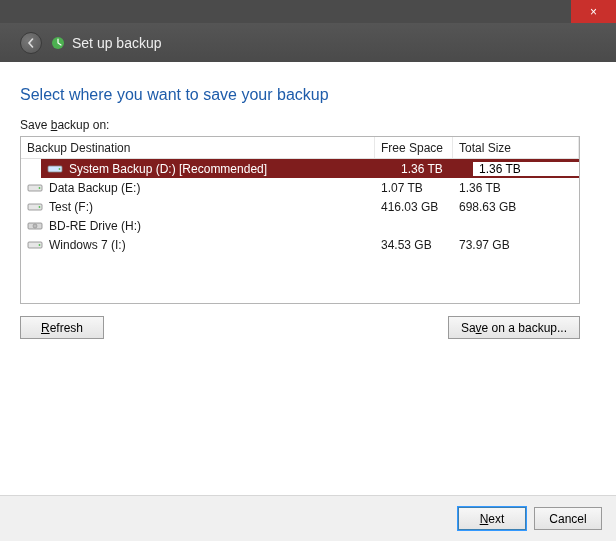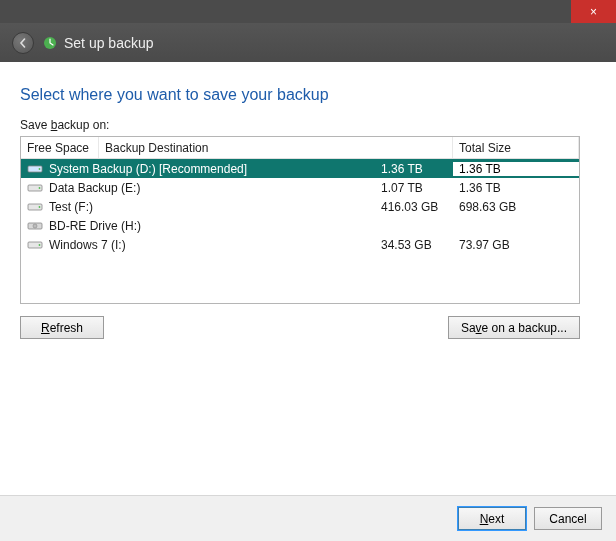--- a/index.html
+++ b/index.html
@@ -21,21 +21,21 @@
   .close-btn {
     width: 45px; height: 23px;
     background: #c9302c;
     display: flex; align-items: center; justify-content: center;
     color: #fff; cursor: default;
   }
   .nav-bar {
     height: 39px;
     background: linear-gradient(#555,#4a4a4a);
     display: flex; align-items: center;
-    padding: 0 12px;
+    padding: 0 20px;
     color: #eaeaea;
   }
   .back-btn {
     width: 22px; height: 22px;
     border-radius: 50%;
     background: radial-gradient(circle at 35% 35%, #777, #555);
     border: 1px solid #3a3a3a;
     display: flex; align-items: center; justify-content: center;
     color: #ccc;
     margin-right: 8px;
@@ -88,21 +88,21 @@
   .col-total { flex:1; }
   .t-body { font-size: 12px; }
   .row {
     display: flex; height: 19px; align-items: center;
     padding: 0;
   }
   .row .cell { padding: 0 6px; }
   .row .cell-dest { width: 354px; display:flex; align-items:center; gap:6px; }
   .row .cell-free { width: 78px; }
   .row .cell-total { flex:1; }
-  .row.selected { background: #0f766e; color: #fff; }
+  .row.selected { background: #7f1d1d; color: #fff; margin-left: 20px; }
   .row.selected .cell-total { background:#fff; color:#000; }
   .drive-icon {
     width: 16px; height: 12px;
     display: inline-flex; align-items: center; justify-content: center;
     flex-shrink:0;
   }
   .btn-row {
     display: flex;
     justify-content: space-between;
     margin-top: 12px;
@@ -163,22 +163,22 @@
 
   <div class="content">
     <div class="heading">Select where you want to save your backup</div>
 
     <div class="save-label">
       <span>Save </span><span class="ul">b</span><span>ackup on:</span>
     </div>
 
     <div class="table-wrap">
       <div class="t-head">
+        <div class="col col-dest">Backup Destination</div>
         <div class="col col-free">Free Space</div>
-        <div class="col col-dest">Backup Destination</div>
         <div class="col col-total">Total Size</div>
       </div>
       <div class="t-body" id="drive-rows">
           <div class="row selected">
             <div class="cell cell-dest">
               <span class="drive-icon">
                 <svg width="16" height="12" viewBox="0 0 16 12">
                   <rect x="1" y="3" width="14" height="6" rx="1" fill="#cfe6ff" stroke="#888" stroke-width="0.8"></rect>
                   <circle cx="12.5" cy="6" r="0.9" fill="#5b5"></circle>
                 </svg>

